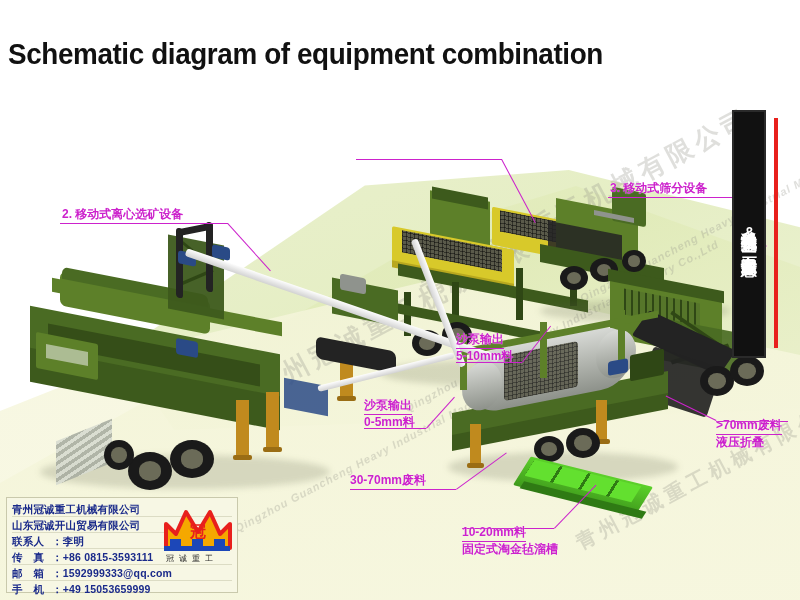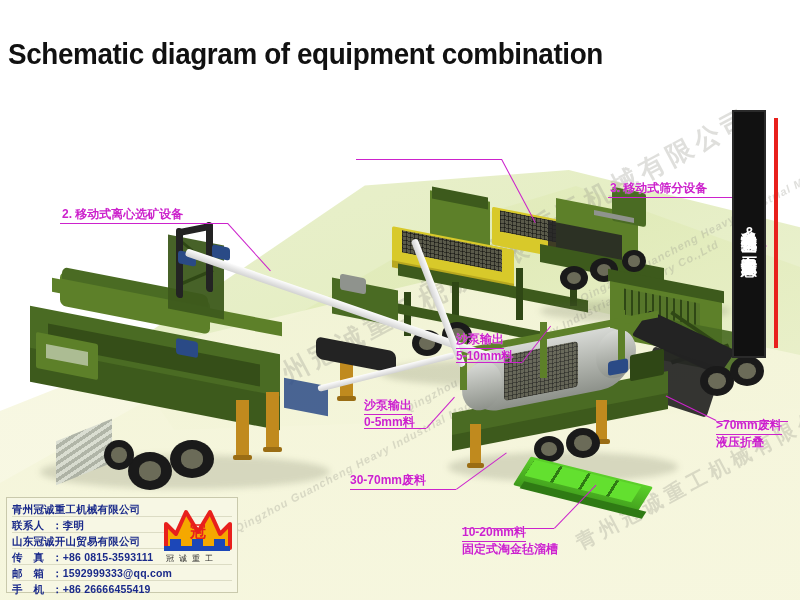--- a/index.html
+++ b/index.html
@@ -398,33 +398,33 @@
   <div class="title">Schematic diagram of equipment combination</div>
 
   <div class="vbar-red"></div>
   <div class="vbanner">移动组合式选金&amp;宝石设备示意图</div>
 
   <div class="infocard">
     <div class="row">
       <span>青州冠诚重工机械有限公司</span>
     </div>
     <div class="row">
+      <span>山东冠诚开山贸易有限公司</span>
+    </div>
+    <div class="row">
       <span class="lbl">联系人</span><span>：李明</span>
     </div>
     <div class="row">
-      <span>山东冠诚开山贸易有限公司</span>
-    </div>
-    <div class="row">
       <span class="lbl">传　真</span><span>：+86 0815-3593111</span>
     </div>
     <div class="row">
       <span class="lbl">邮　箱</span><span>：1592999333@qq.com</span>
     </div>
     <div class="row">
-      <span class="lbl">手　机</span><span>：+86 26666455419</span>
+      <span class="lbl">手　机</span><span>：+49 15053659999</span>
     </div>
   </div>
 
   <div class="logo">
     <div class="crown-wrap">
       <svg width="72" height="42" viewBox="0 0 72 42">
         <path d="M4 40 L4 16 L14 26 L24 4 L36 24 L48 4 L58 26 L68 16 L68 40 Z" fill="#f5a800" stroke="#e8201c" stroke-width="4" stroke-linejoin="round"></path>
       </svg>
       <div style="position:absolute;left:28px;top:14px;font-size:16px;font-weight:bold;color:#e8201c;">冠</div>
     </div>

